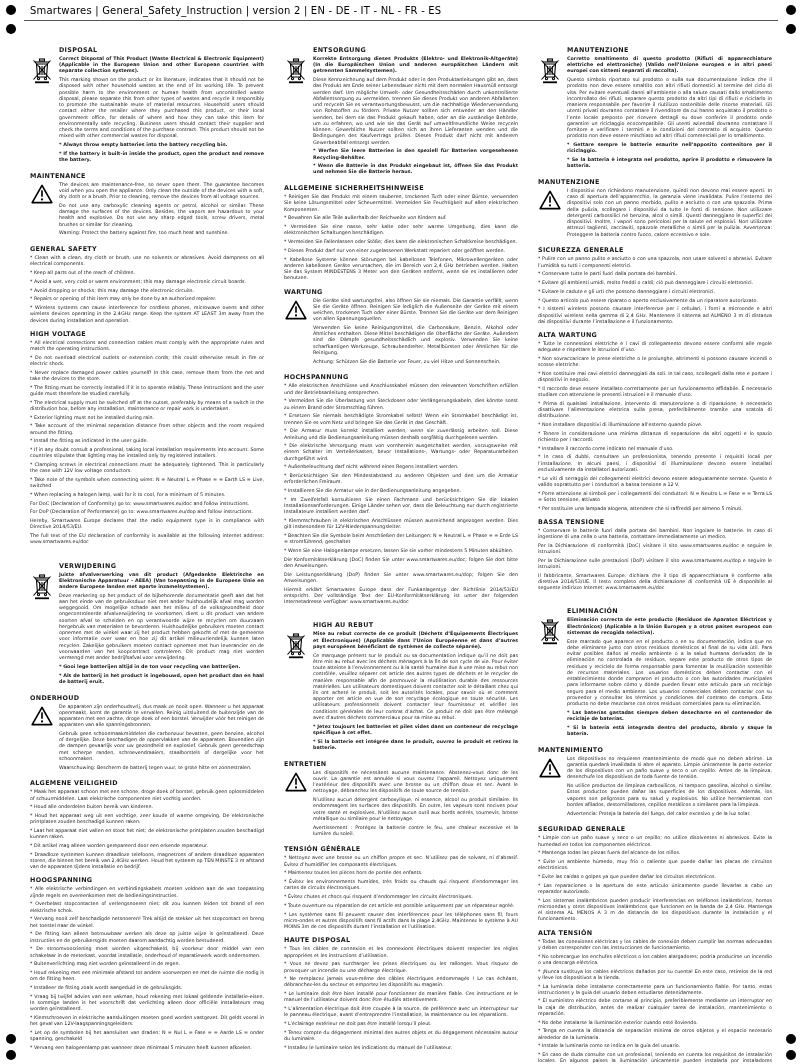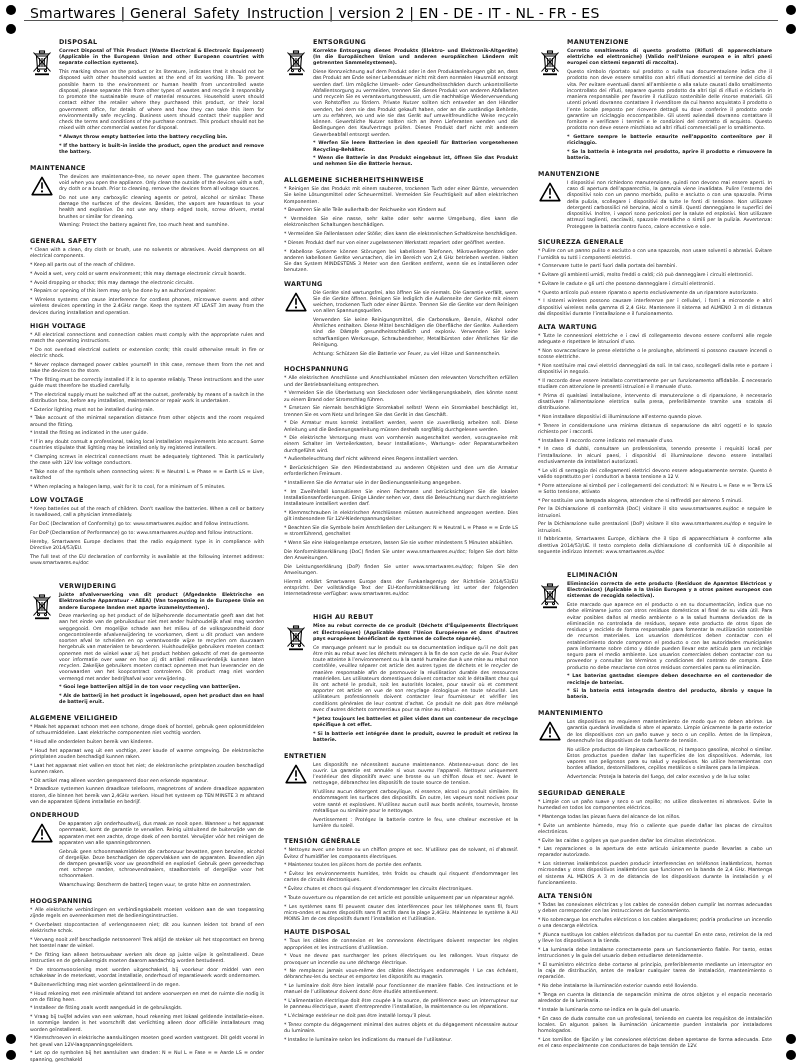--- a/index.html
+++ b/index.html
@@ -5,29 +5,29 @@
   * { box-sizing: border-box; margin: 0; padding: 0; }
   html, body { width: 802px; height: 1064px; }
   body {
     background: #ffffff;
     font-family: "DejaVu Sans", "Liberation Sans", sans-serif;
     color: #1b1b1b;
     position: relative;
     overflow: hidden;
   }
   .reg-dot { position: absolute; width: 10px; height: 10px; border-radius: 50%; background: #000; }
-  .header { position: absolute; top: 5px; left: 30px; font-size: 14px; letter-spacing: .2px; color: #000; white-space: nowrap; }
+  .header { position: absolute; top: 5px; left: 30px; font-size: 10px; letter-spacing: .2px; color: #000; white-space: nowrap; }
   .rule { position: absolute; top: 20px; left: 24px; right: 24px; border-top: 1px solid #555; }
   .page {
     position: absolute; top: 30px; left: 30px; width: 742px;
     display: grid; grid-template-columns: 1fr 1fr 1fr; column-gap: 20px; align-items: start;
   }
   .lang-block + .lang-block { margin-top: 16px; }
   .sec-title { font-size: 6.4px; font-weight: bold; letter-spacing: .3px; margin: 6px 0 2px; }
-  .section:first-child .sec-title { margin-top: 8px; padding-left: 29px; }
+  .section:first-child .sec-title { margin-top: 16px; padding-left: 29px; }
   .sec-row.with-icon { display: grid; grid-template-columns: 24px 1fr; column-gap: 5px; }
   .icon-cell { display: flex; flex-direction: column; align-items: center; row-gap: 3px; padding-top: 2px; }
   .icon-cell svg { display: block; }
   .sec-body { font-size: 4.8px; line-height: 1.3; text-align: justify; }
   .sec-body p { margin: 0 0 2.5px; }
   .sec-body p.lead { font-weight: bold; }
   .sec-body p.emph { font-weight: bold; }
 </style>
 </head>
 <body>
@@ -120,28 +120,20 @@
               <p>* Take account of the minimal separation distance from other objects and the room required around the fitting.</p>
               <p>* Install the fitting as indicated in the user guide.</p>
               <p>* If in any doubt consult a professional, taking local installation requirements into account. Some countries stipulate that lighting may be installed only by registered installers.</p>
               <p>* Clamping screws in electrical connections must be adequately tightened. This is particularly the case with 12V low voltage conductors.</p>
               <p>* Take note of the symbols when connecting wires:  N = Neutral    L = Phase    ≡ = Earth    LS = Live, switched</p>
               <p>* When replacing a halogen lamp, wait for it to cool, for a minimum of 5 minutes.</p>
             </div>
           </div>
         </div>
         <div class="section">
-          <div class="sec-title">LOW VOLTAGE</div>
-          <div class="sec-row">
-            <div class="sec-body">
-              <p>* Keep batteries out of the reach of children. Don't swallow the batteries. When a cell or battery is swallowed, call a physician immediately.</p>
-            </div>
-          </div>
-        </div>
-        <div class="section">
           <div class="sec-row">
             <div class="sec-body">
               <p>For DoC (Declaration of Conformity) go to: www.smartwares.eu/doc and follow instructions.</p>
               <p>For DoP (Declaration of Performance) go to: www.smartwares.eu/dop and follow instructions.</p>
             </div>
           </div>
         </div>
         <div class="section">
           <div class="sec-row">
             <div class="sec-body">
@@ -174,46 +166,46 @@
 </div>
             <div class="sec-body">
               <p class="lead">Juiste afvalverwerking van dit product (Afgedankte Elektrische en Elektronische Apparatuur - AEEA) (Van toepassing in de Europese Unie en andere Europese landen met aparte inzamelsystemen).</p>
               <p>Deze markering op het product of de bijbehorende documentatie geeft aan dat het aan het einde van de gebruiksduur niet met ander huishoudelijk afval mag worden weggegooid. Om mogelijke schade aan het milieu of de volksgezondheid door ongecontroleerde afvalverwijdering te voorkomen, dient u dit product van andere soorten afval te scheiden en op verantwoorde wijze te recyclen om duurzaam hergebruik van materialen te bevorderen. Huishoudelijke gebruikers moeten contact opnemen met de winkel waar zij het product hebben gekocht of met de gemeente voor informatie over waar en hoe zij dit artikel milieuvriendelijk kunnen laten recyclen. Zakelijke gebruikers moeten contact opnemen met hun leverancier en de voorwaarden van het koopcontract controleren. Dit product mag niet worden vermengd met ander bedrijfsafval voor verwijdering.</p>
               <p class="emph">* Gooi lege batterijen altijd in de ton voor recycling van batterijen.</p>
               <p class="emph">* Als de batterij in het product is ingebouwd, open het product dan en haal de batterij eruit.</p>
             </div>
           </div>
         </div>
         <div class="section">
+          <div class="sec-title">ONDERHOUD</div>
+          <div class="sec-row with-icon">
+            <div class="icon-cell">
+  <svg width="22" height="20" viewBox="0 0 24 22">
+    <path d="M12 1.5 L22.8 20.5 L1.2 20.5 Z" fill="none" stroke="#000" stroke-width="1.8" stroke-linejoin="round"></path>
+    <rect x="11.1" y="7" width="1.8" height="7" fill="#000"></rect>
+    <circle cx="12" cy="17" r="1.2" fill="#000"></circle>
+  </svg>
+</div>
+            <div class="sec-body">
+              <p>De apparaten zijn onderhoudsvrij, dus maak ze nooit open. Wanneer u het apparaat openmaakt, komt de garantie te vervallen. Reinig uitsluitend de buitenzijde van de apparaten met een zachte, droge doek of een borstel. Verwijder vóór het reinigen de apparaten van alle spanningsbronnen.</p>
+              <p>Gebruik geen schoonmaakmiddelen die carbonzuur bevatten, geen benzine, alcohol of dergelijke. Deze beschadigen de oppervlakken van de apparaten. Bovendien zijn de dampen gevaarlijk voor uw gezondheid en explosief. Gebruik geen gereedschap met scherpe randen, schroevendraaiers, staalborstels of dergelijke voor het schoonmaken.</p>
+              <p>Waarschuwing: Bescherm de batterij tegen vuur, te grote hitte en zonnestralen.</p>
+            </div>
+          </div>
+        </div>
+        <div class="section">
           <div class="sec-title">ALGEMENE VEILIGHEID</div>
           <div class="sec-row">
             <div class="sec-body">
               <p>* Maak het apparaat schoon met een schone, droge doek of borstel, gebruik geen oplosmiddelen of schuurmiddelen. Laat elektrische componenten niet vochtig worden.</p>
               <p>* Houd alle onderdelen buiten bereik van kinderen.</p>
               <p>* Houd het apparaat weg uit een vochtige, zeer koude of warme omgeving. De elektronische printplaten zouden beschadigd kunnen raken.</p>
               <p>* Laat het apparaat niet vallen en stoot het niet; de elektronische printplaten zouden beschadigd kunnen raken.</p>
               <p>* Dit artikel mag alleen worden gerepareerd door een erkende reparateur.</p>
               <p>* Draadloze systemen kunnen draadloze telefoons, magnetrons of andere draadloze apparaten storen, die binnen het bereik van 2,4GHz werken. Houd het systeem op TEN MINSTE 3 m afstand van de apparaten tijdens installatie en bedrijf.</p>
-            </div>
-          </div>
-        </div>
-        <div class="section">
-          <div class="sec-title">ONDERHOUD</div>
-          <div class="sec-row with-icon">
-            <div class="icon-cell">
-  <svg width="22" height="20" viewBox="0 0 24 22">
-    <path d="M12 1.5 L22.8 20.5 L1.2 20.5 Z" fill="none" stroke="#000" stroke-width="1.8" stroke-linejoin="round"></path>
-    <rect x="11.1" y="7" width="1.8" height="7" fill="#000"></rect>
-    <circle cx="12" cy="17" r="1.2" fill="#000"></circle>
-  </svg>
-</div>
-            <div class="sec-body">
-              <p>De apparaten zijn onderhoudsvrij, dus maak ze nooit open. Wanneer u het apparaat openmaakt, komt de garantie te vervallen. Reinig uitsluitend de buitenzijde van de apparaten met een zachte, droge doek of een borstel. Verwijder vóór het reinigen de apparaten van alle spanningsbronnen.</p>
-              <p>Gebruik geen schoonmaakmiddelen die carbonzuur bevatten, geen benzine, alcohol of dergelijke. Deze beschadigen de oppervlakken van de apparaten. Bovendien zijn de dampen gevaarlijk voor uw gezondheid en explosief. Gebruik geen gereedschap met scherpe randen, schroevendraaiers, staalborstels of dergelijke voor het schoonmaken.</p>
-              <p>Waarschuwing: Bescherm de batterij tegen vuur, te grote hitte en zonnestralen.</p>
             </div>
           </div>
         </div>
         <div class="section">
           <div class="sec-title">HOOGSPANNING</div>
           <div class="sec-row">
             <div class="sec-body">
               <p>* Alle elektrische verbindingen en verbindingskabels moeten voldoen aan de van toepassing zijnde regels en overeenkomen met de bedieningsinstructies.</p>
               <p>* Overbelast stopcontacten of verlengsnoeren niet; dit zou kunnen leiden tot brand of een elektrische schok.</p>
               <p>* Vervang nooit zelf beschadigde netsnoeren! Trek altijd de stekker uit het stopcontact en breng het toestel naar de winkel.</p>
@@ -473,20 +465,28 @@
               <p>* Tenere in considerazione una minima distanza di separazione da altri oggetti e lo spazio richiesto per i raccordi.</p>
               <p>* Installare il raccordo come indicato nel manuale d’uso.</p>
               <p>* In caso di dubbi, consultare un professionista, tenendo presente i requisiti locali per l’installazione. In alcuni paesi, i dispositivi di illuminazione devono essere installati esclusivamente da installatori autorizzati.</p>
               <p>* Le viti di serraggio dei collegamenti elettrici devono essere adeguatamente serrate. Questo è valido soprattutto per i conduttori a bassa tensione a 12 V.</p>
               <p>* Porre attenzione ai simboli per i collegamenti dei conduttori:  N = Neutro    L = Fase    ≡ = Terra    LS = Sotto tensione, attivato</p>
               <p>* Per sostituire una lampada alogena, attendere che si raffreddi per almeno 5 minuti.</p>
             </div>
           </div>
         </div>
         <div class="section">
+          <div class="sec-title">BASSA TENSIONE</div>
+          <div class="sec-row">
+            <div class="sec-body">
+              <p>* Conservare le batterie fuori dalla portata dei bambini. Non ingoiare le batterie. In caso di ingestione di una cella o una batteria, contattare immediatamente un medico.</p>
+            </div>
+          </div>
+        </div>
+        <div class="section">
           <div class="sec-row">
             <div class="sec-body">
               <p>Per la Dichiarazione di conformità (DoC) visitare il sito www.smartwares.eu/doc e seguire le istruzioni.</p>
               <p>Per la Dichiarazione sulle prestazioni (DoP) visitare il sito www.smartwares.eu/dop e seguire le istruzioni.</p>
             </div>
           </div>
         </div>
         <div class="section">
           <div class="sec-row">
             <div class="sec-body">

